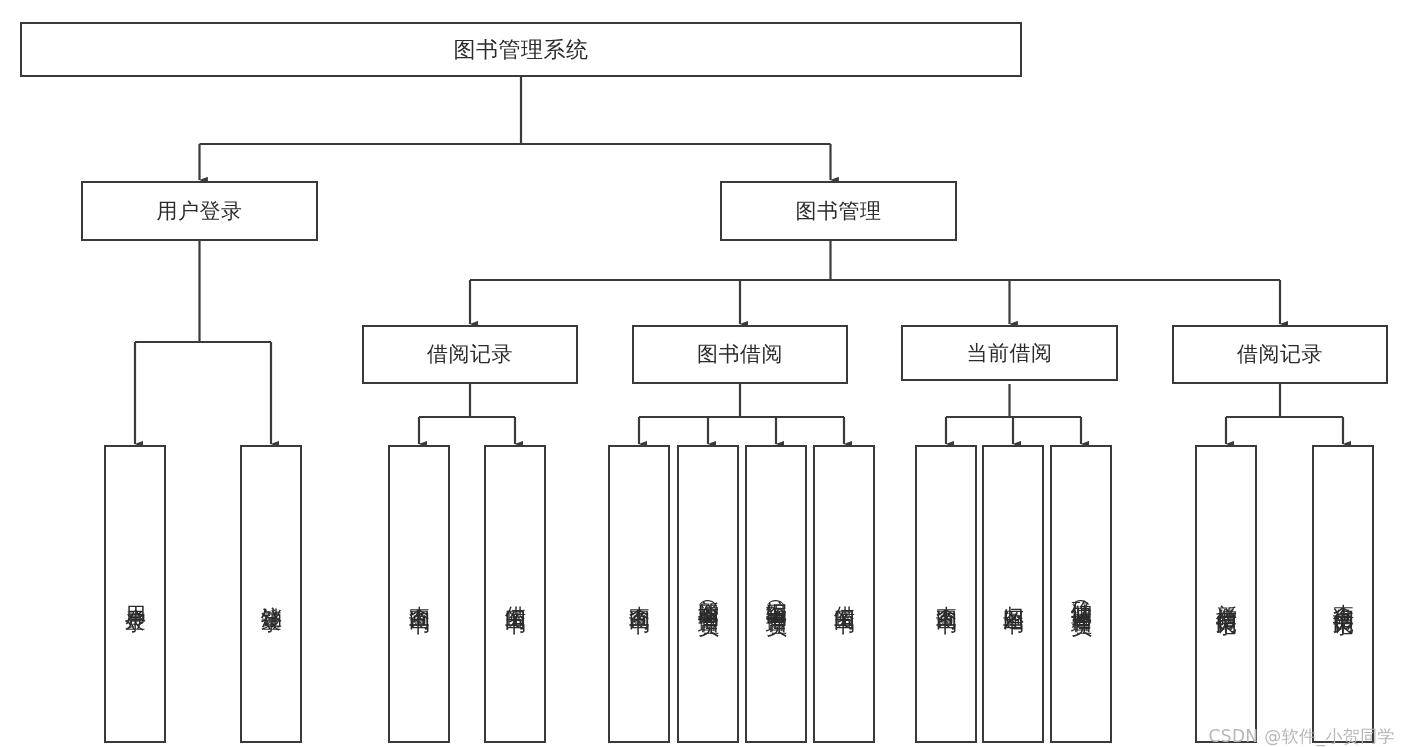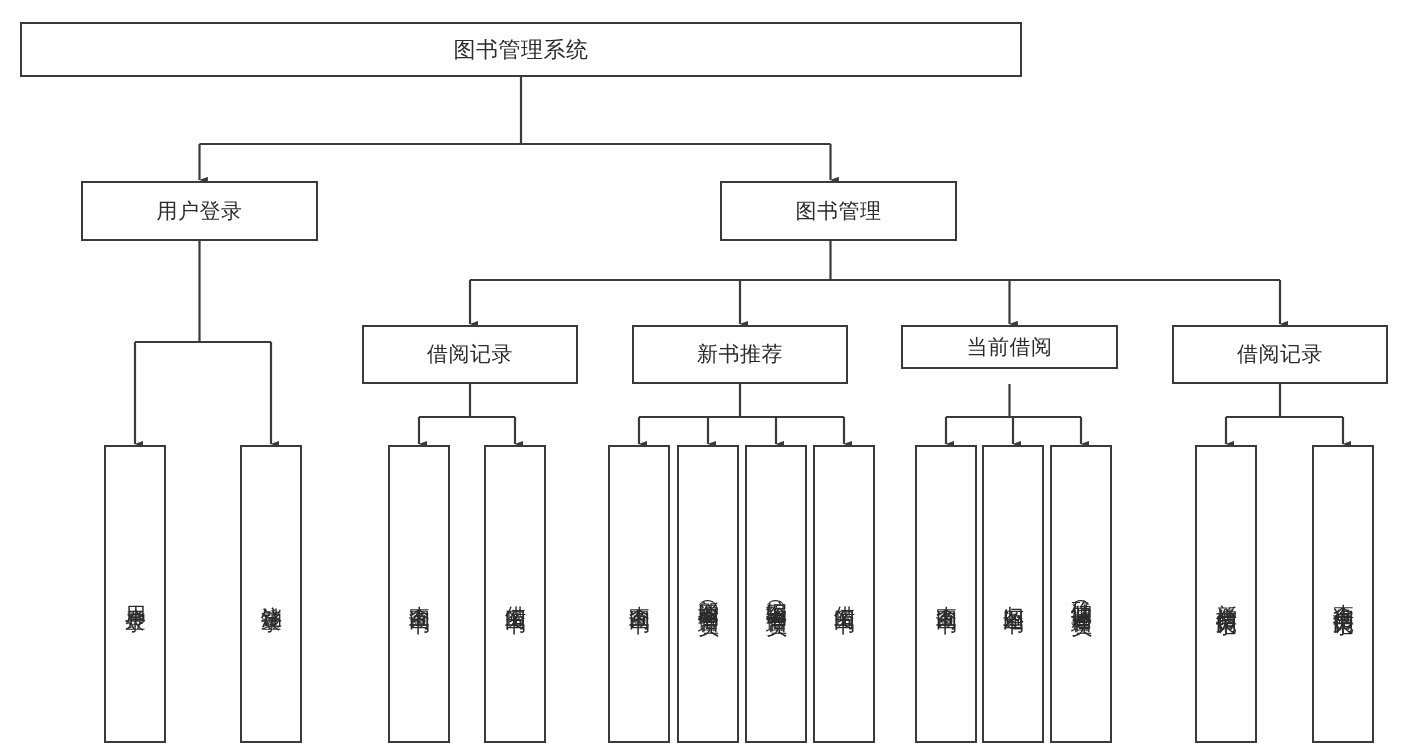--- a/index.html
+++ b/index.html
@@ -126,23 +126,23 @@
       <div class="node" id="node-user-login" style="left: 81px; top: 172px; width: 237px; height: 60px;">
         <span class="node-label">用户登录</span>
       </div>
       <div class="node" id="node-book-manage" style="left: 720px; top: 172px; width: 237px; height: 60px;">
         <span class="node-label">图书管理</span>
       </div>
       <div class="node" id="node-new-book-rec" style="left: 362px; top: 316px; width: 216px; height: 59px;">
         <span class="node-label">借阅记录</span>
       </div>
       <div class="node" id="node-book-borrow" style="left: 632px; top: 316px; width: 216px; height: 59px;">
-        <span class="node-label">新书推荐</span>
+        <span class="node-label">图书借阅</span>
       </div>
-      <div class="node" id="node-current-borrow" style="left: 901px; top: 316px; width: 217px; height: 44px;">
+      <div class="node" id="node-current-borrow" style="left: 901px; top: 316px; width: 217px; height: 56px;">
         <span class="node-label">当前借阅</span>
       </div>
       <div class="node" id="node-borrow-record" style="left: 1172px; top: 316px; width: 216px; height: 59px;">
         <span class="node-label">借阅记录</span>
       </div>
       <div class="node vertical" id="node-leaf-user-login" style="left: 104px; top: 436px; width: 62px; height: 298px;">
         <span class="node-label">用户登录</span>
       </div>
       <div class="node vertical" id="node-leaf-user-logout" style="left: 240px; top: 436px; width: 62px; height: 298px;">
         <span class="node-label">注销登录</span>
@@ -175,13 +175,14 @@
         <span class="node-label">确认归还（管理员）</span>
       </div>
       <div class="node vertical" id="node-leaf-add-record" style="left: 1195px; top: 436px; width: 62px; height: 298px;">
         <span class="node-label">新增借阅记录</span>
       </div>
       <div class="node vertical" id="node-leaf-query-record" style="left: 1312px; top: 436px; width: 62px; height: 298px;">
         <span class="node-label">查询借阅记录</span>
       </div>
     </div>
 
+  <div id="watermark">CSDN @软件_小贺同学</div>
 </div>
 
 </body></html>

